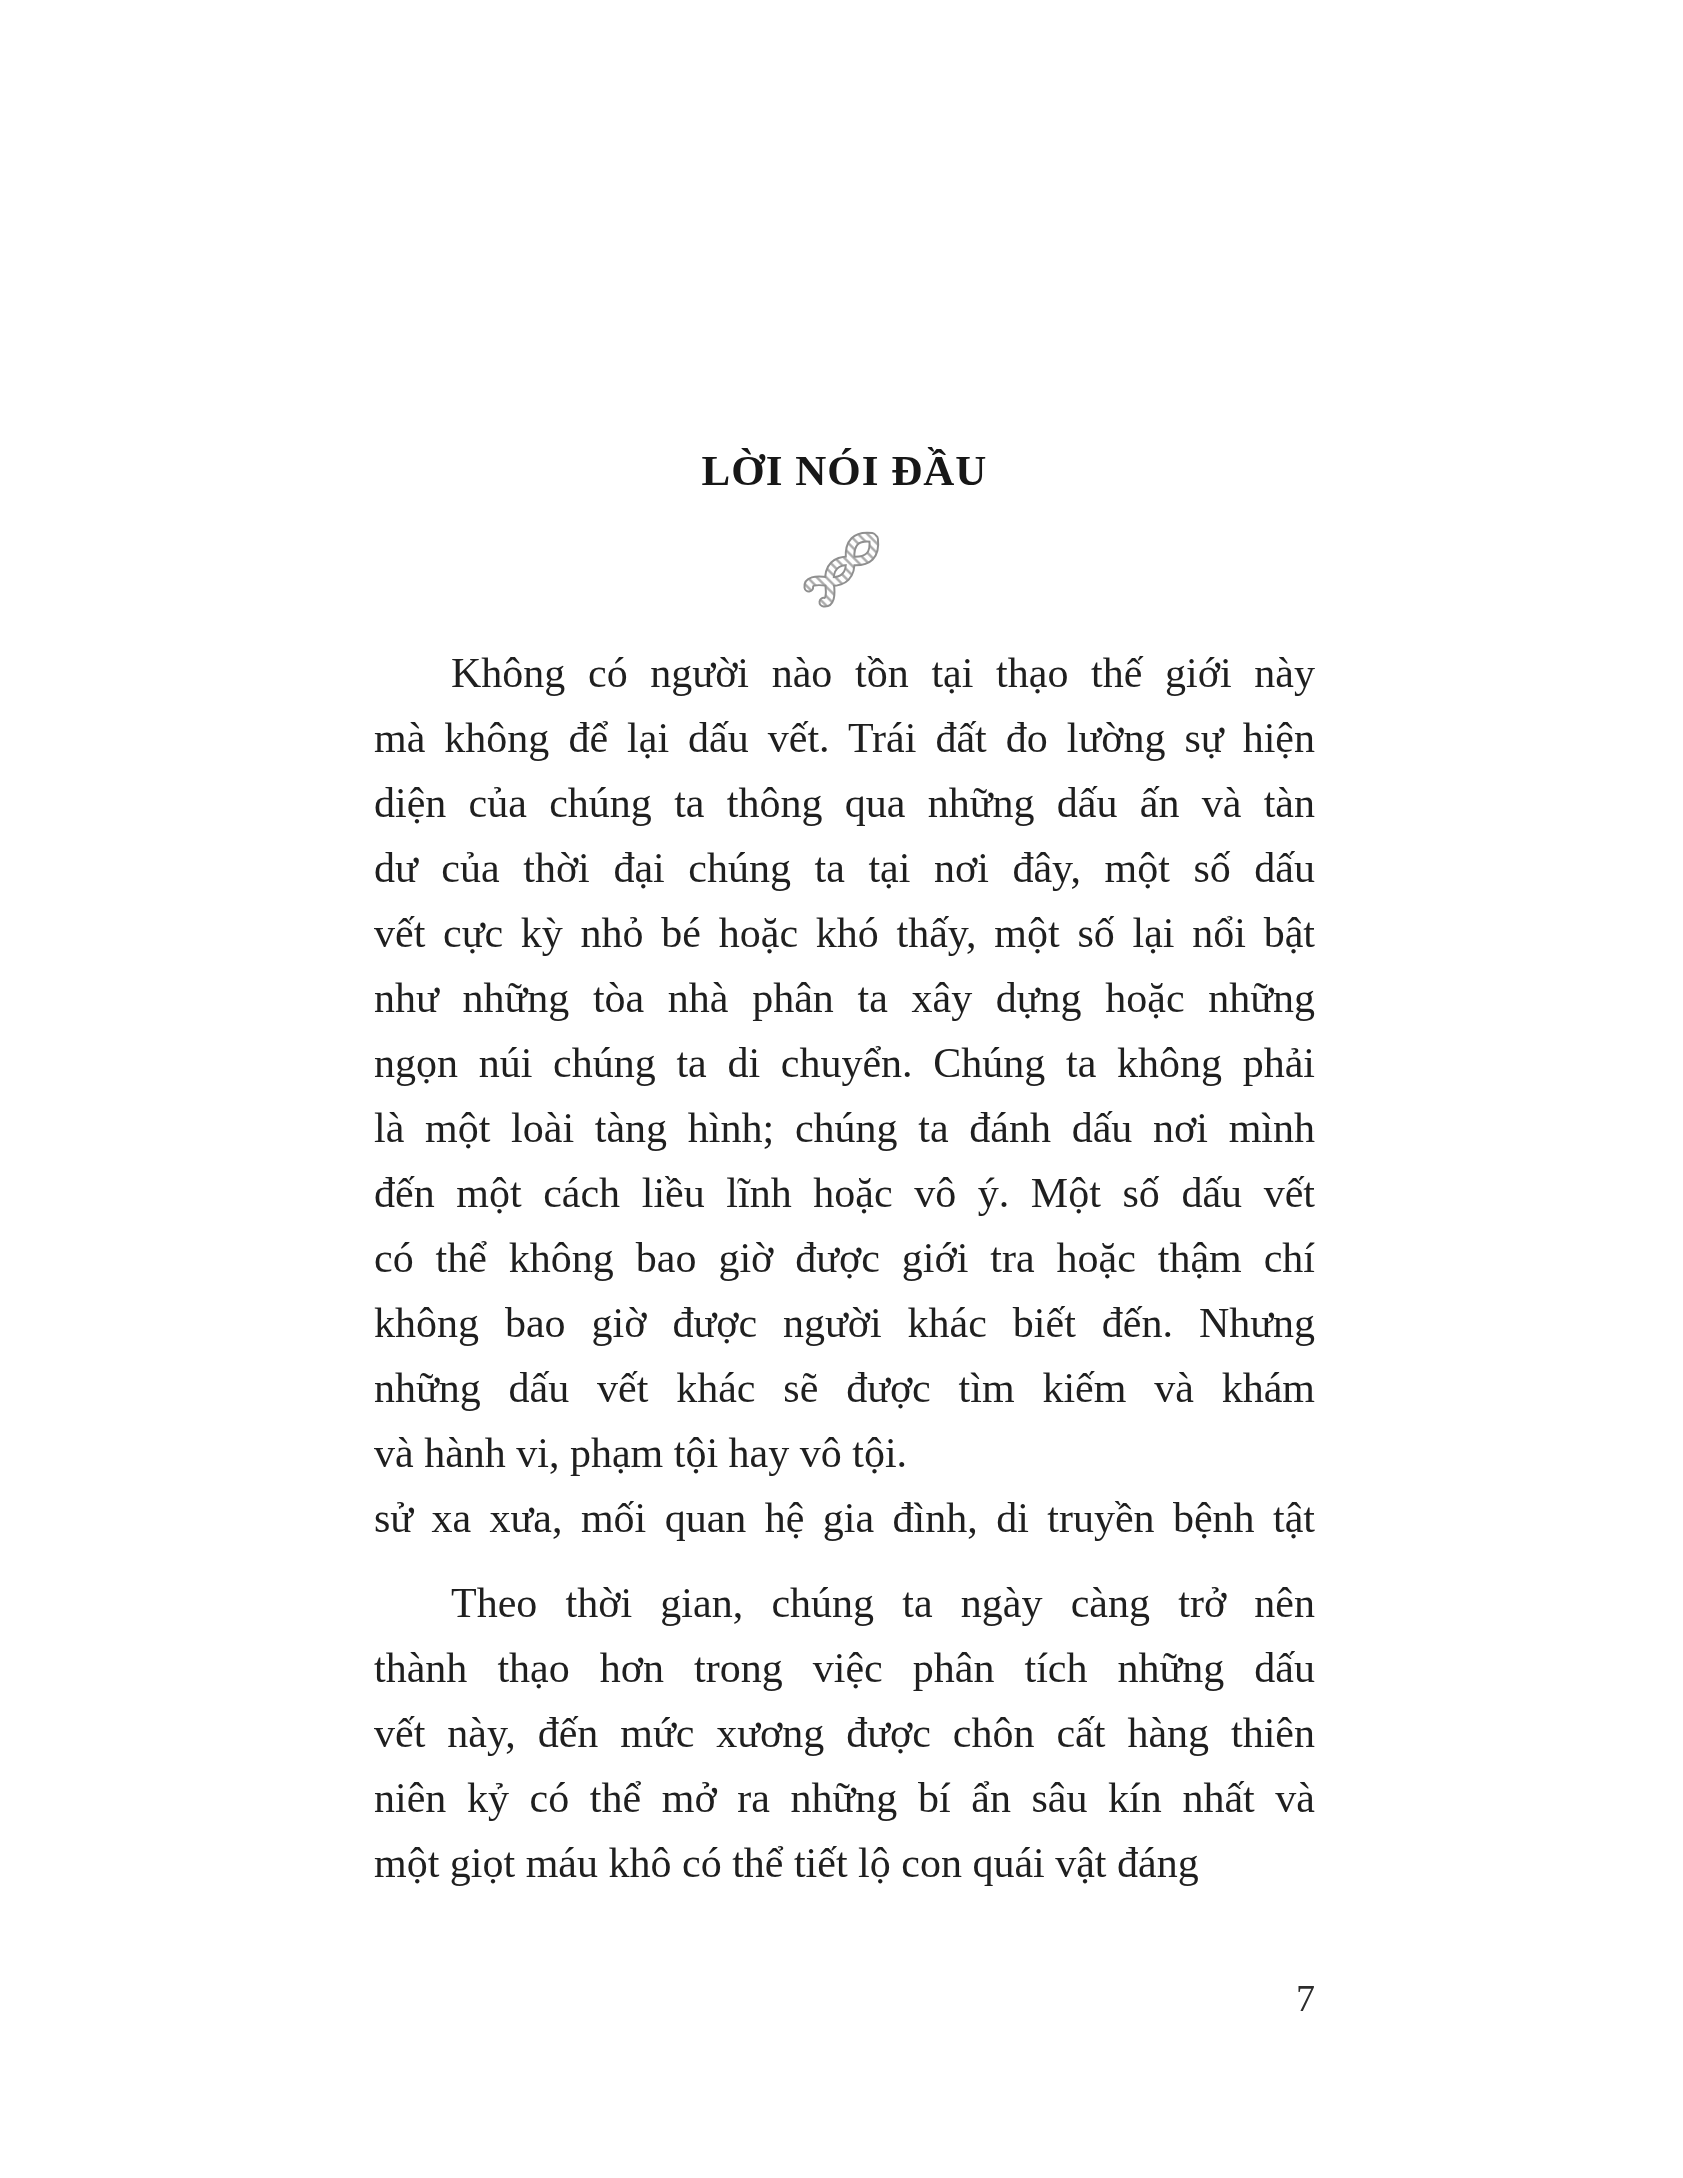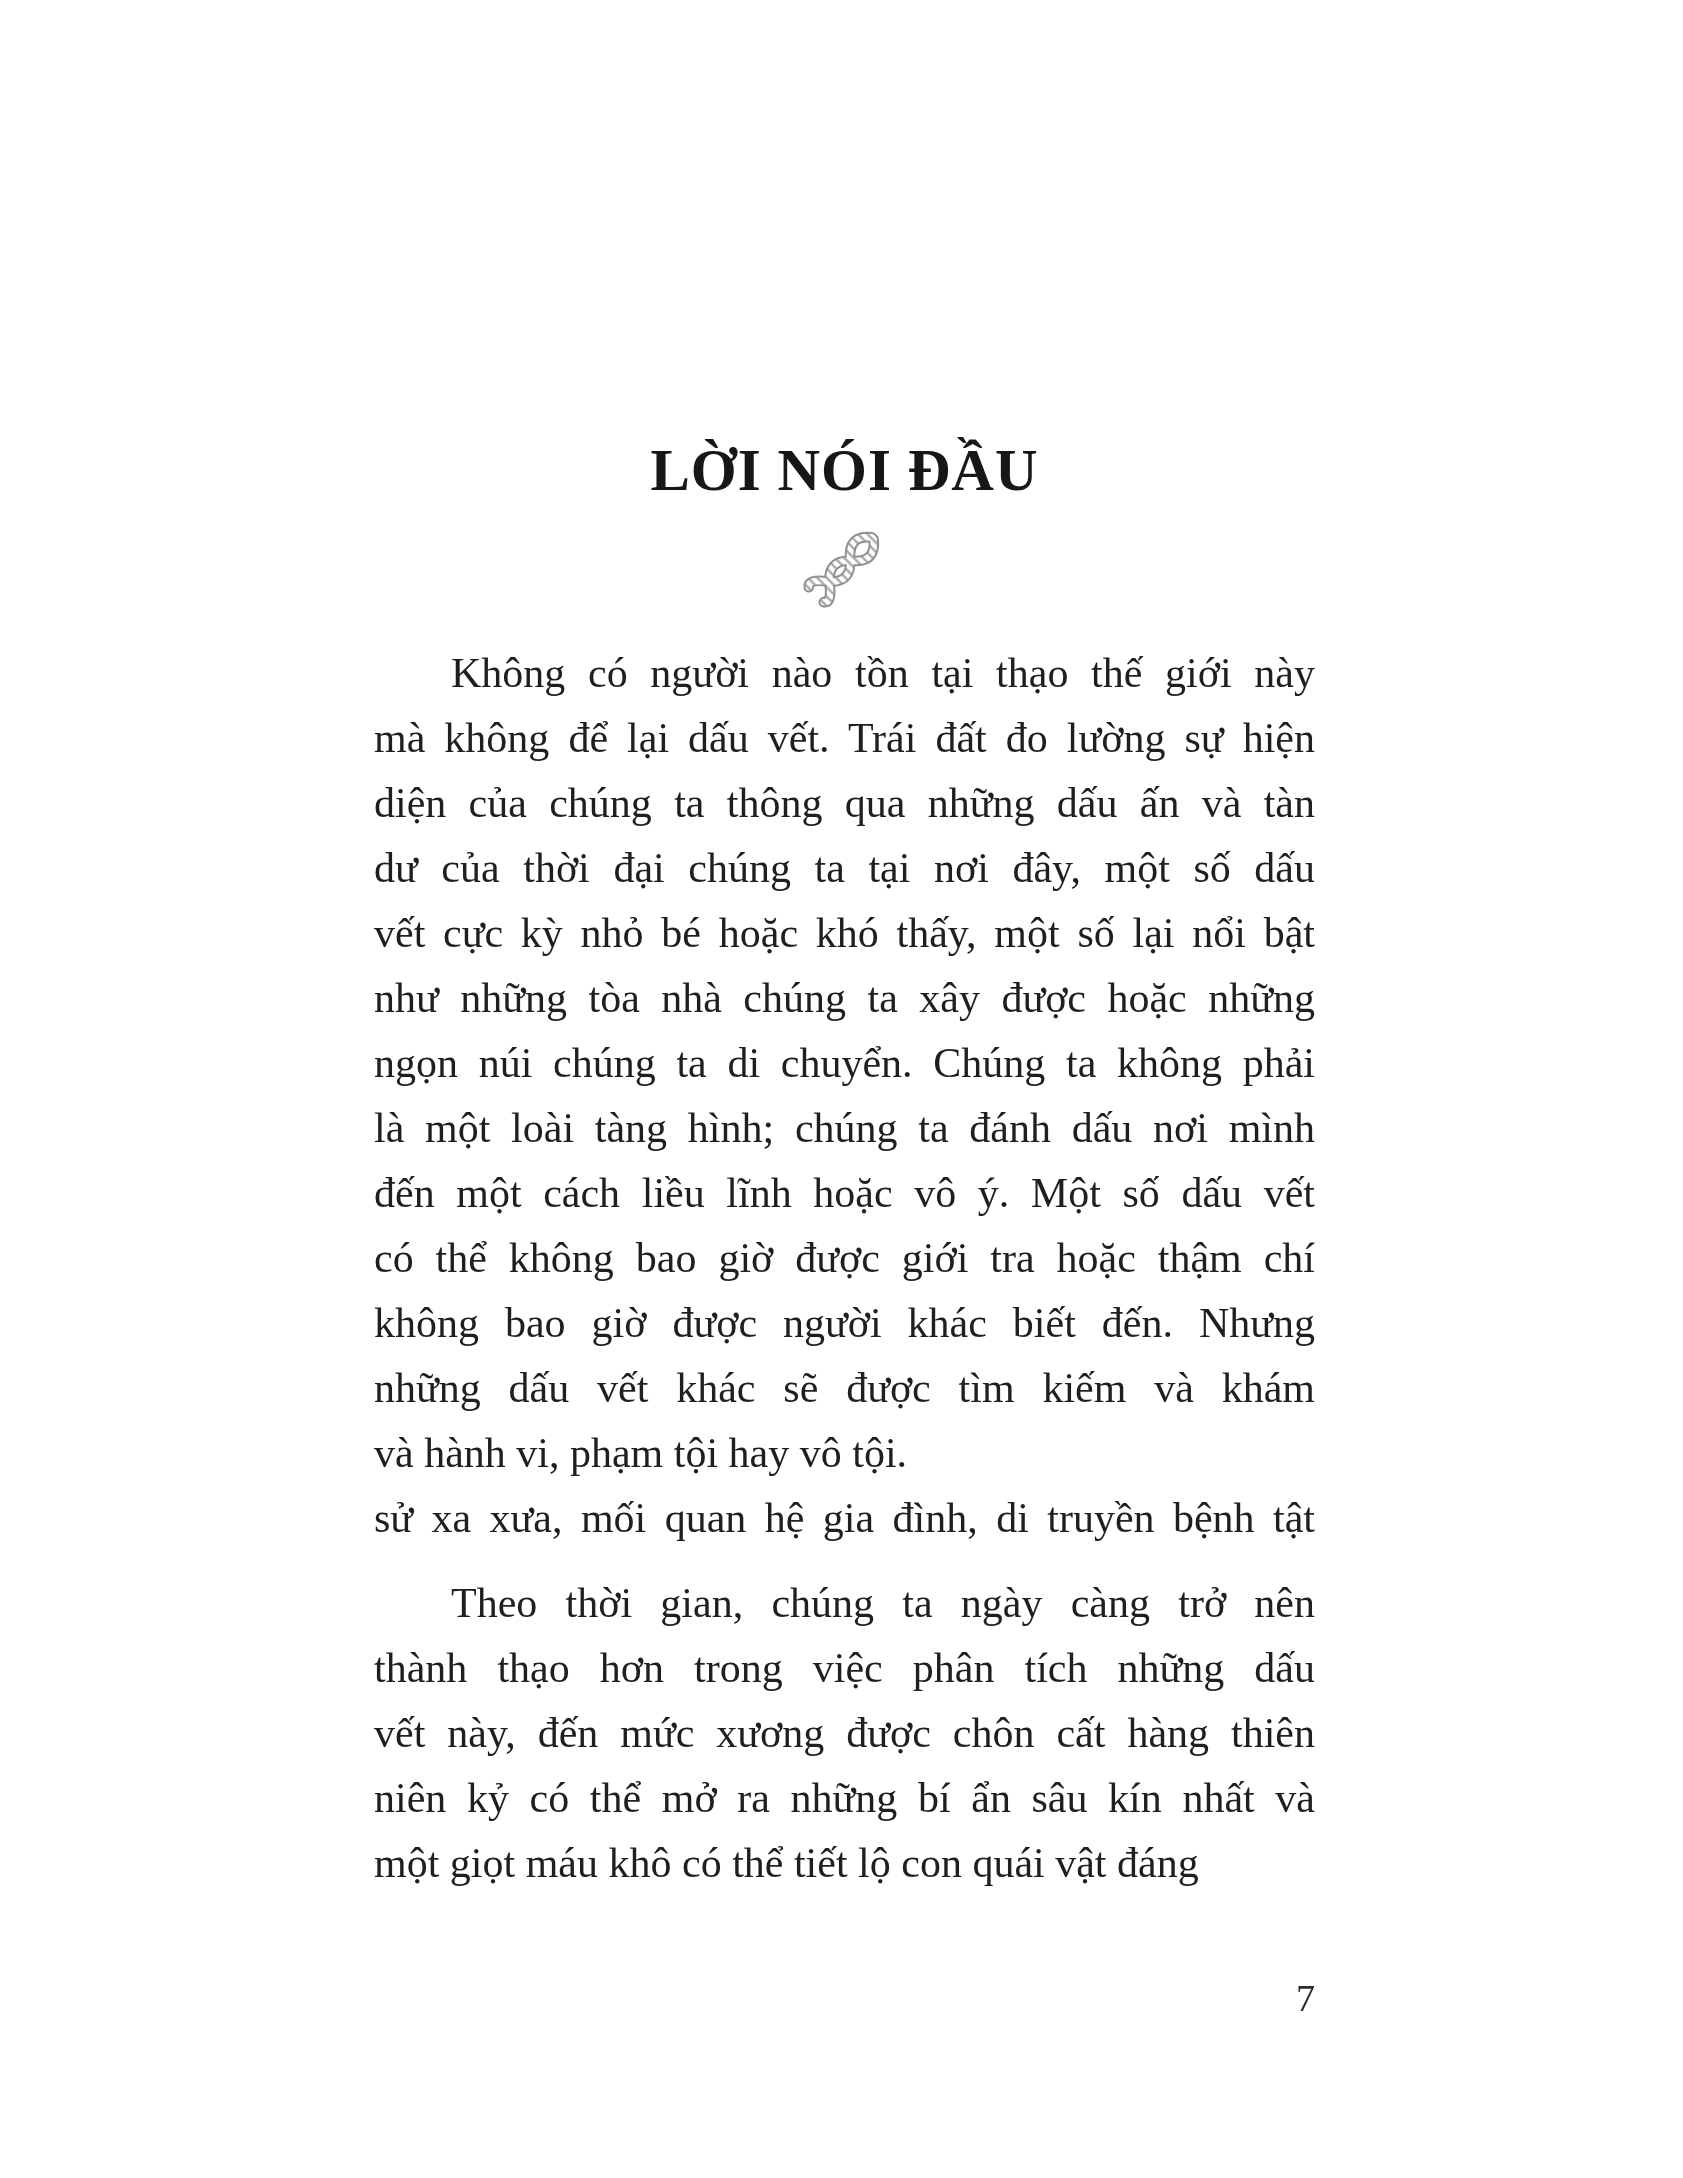--- a/index.html
+++ b/index.html
@@ -13,21 +13,21 @@
     color: #1f1f1f;
   }
   .textblock {
     position: absolute;
     left: 374px;
     top: 439px;
     width: 941px;
   }
   .chapter-title {
     text-align: center;
-    font-size: 59px;
+    font-size: 43px;
     line-height: 63px;
     font-weight: 600;
     letter-spacing: 1px;
     color: #171717;
     white-space: nowrap;
   }
   .ornament-wrap {
     margin-top: 22px;
     height: 87px;
     text-align: center;
@@ -83,21 +83,21 @@
       </svg>
     </div>
 
     <div class="body-text">
       <div class="paragraph">
           <div class="line line--first">Không có người nào tồn tại thạo thế giới này</div>
           <div class="line">mà không để lại dấu vết. Trái đất đo lường sự hiện</div>
           <div class="line">diện của chúng ta thông qua những dấu ấn và tàn</div>
           <div class="line">dư của thời đại chúng ta tại nơi đây, một số dấu</div>
           <div class="line">vết cực kỳ nhỏ bé hoặc khó thấy, một số lại nổi bật</div>
-          <div class="line">như những tòa nhà chúng ta xây được hoặc những</div>
+          <div class="line">như những tòa nhà phân ta xây dựng hoặc những</div>
           <div class="line">ngọn núi chúng ta di chuyển. Chúng ta không phải</div>
           <div class="line">là một loài tàng hình; chúng ta đánh dấu nơi mình</div>
           <div class="line">đến một cách liều lĩnh hoặc vô ý. Một số dấu vết</div>
           <div class="line">có thể không bao giờ được giới tra hoặc thậm chí</div>
           <div class="line">không bao giờ được người khác biết đến. Nhưng</div>
           <div class="line">những dấu vết khác sẽ được tìm kiếm và khám</div>
           <div class="line line--last">và hành vi, phạm tội hay vô tội.</div>
           <div class="line">sử xa xưa, mối quan hệ gia đình, di truyền bệnh tật</div>
         </div>
       <div class="paragraph">

